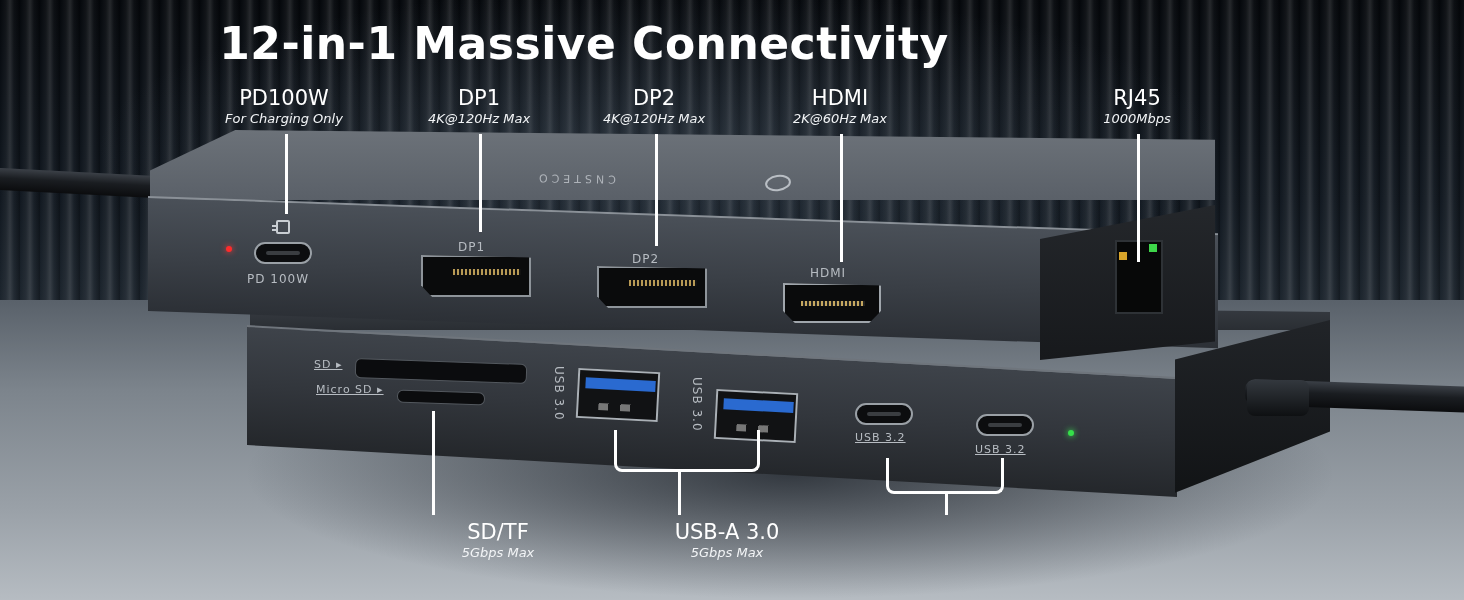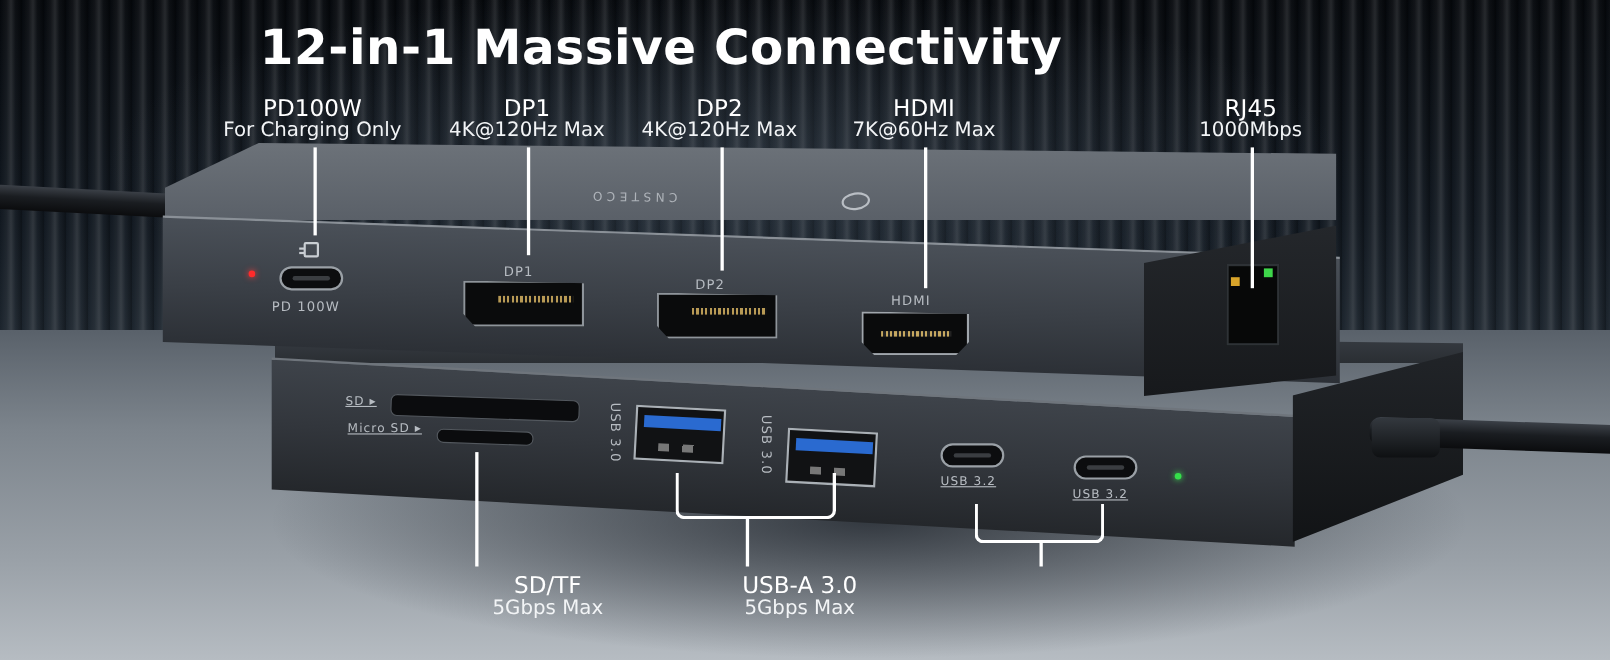--- a/index.html
+++ b/index.html
@@ -104,25 +104,25 @@
   .usba::before { content: ""; position: absolute; left: 6px; top: 7px; width: 70px; height: 11px; background: #2a6ad0; }
   .usba::after { content: ""; position: absolute; left: 20px; top: 32px; width: 40px; height: 7px; background: repeating-linear-gradient(90deg, #777 0 10px, transparent 10px 22px); }
 
   .port-print { position: absolute; font-size: 12px; color: #b7bcc2; letter-spacing: 1px; white-space: nowrap; }
   .port-print.small { font-size: 11px; text-decoration: underline; }
   .vert { writing-mode: vertical-rl; font-size: 12px; letter-spacing: 1px; }
   .charge-icon { position: absolute; left: 276px; top: 220px; width: 14px; height: 14px; border: 2px solid #c9ced3; border-radius: 2px; }
   .charge-icon::before { content: ""; position: absolute; left: -6px; top: 3px; width: 5px; height: 2px; background: #c9ced3; box-shadow: 0 4px 0 #c9ced3; }
 
   
-  .headline { position: absolute; left: 17px; top: 18px; width: 1168px; text-align: center;
+  .headline { position: absolute; left: 0; top: 18px; width: 1168px; text-align: center;
     font-size: 44px; font-weight: bold; letter-spacing: 0.5px; color: #ffffff; }
   .label { position: absolute; text-align: center; color: #fff; white-space: nowrap; transform: translateX(-50%); }
   .label .title { display: block; font-size: 21px; line-height: 24px; text-align: center; }
-  .label .sub { display: block; font-size: 18px; line-height: 18px; color: #f2f4f6; }
+  .label .sub { display: block; font-size: 13px; line-height: 18px; color: #f2f4f6; font-style: italic; }
   .line { position: absolute; width: 3px; background: #ffffff; }
   .bracket { position: absolute; border: 3px solid #fff; border-top: none; border-radius: 0 0 8px 8px; }
 </style>
 </head>
 <body>
 
 <div class="scene">
   <div class="backdrop"></div>
   <div class="surface"></div>
 
@@ -190,21 +190,21 @@
   <div class="line" style="left:479px;top:134px;height:98px;"></div>
 
   <div class="label" style="left:654px;top:86px;">
     <span class="title">DP2</span>
     <span class="sub">4K@120Hz Max</span>
   </div>
   <div class="line" style="left:655px;top:134px;height:112px;"></div>
 
   <div class="label" style="left:840px;top:86px;">
     <span class="title">HDMI</span>
-    <span class="sub">7K@60Hz Max</span>
+    <span class="sub">2K@60Hz Max</span>
   </div>
   <div class="line" style="left:840px;top:134px;height:128px;"></div>
 
   <div class="label" style="left:1137px;top:86px;">
     <span class="title">RJ45</span>
     <span class="sub">1000Mbps</span>
   </div>
   <div class="line" style="left:1137px;top:134px;height:128px;"></div>
 
   <div class="line" style="left:432px;top:411px;height:104px;"></div>

